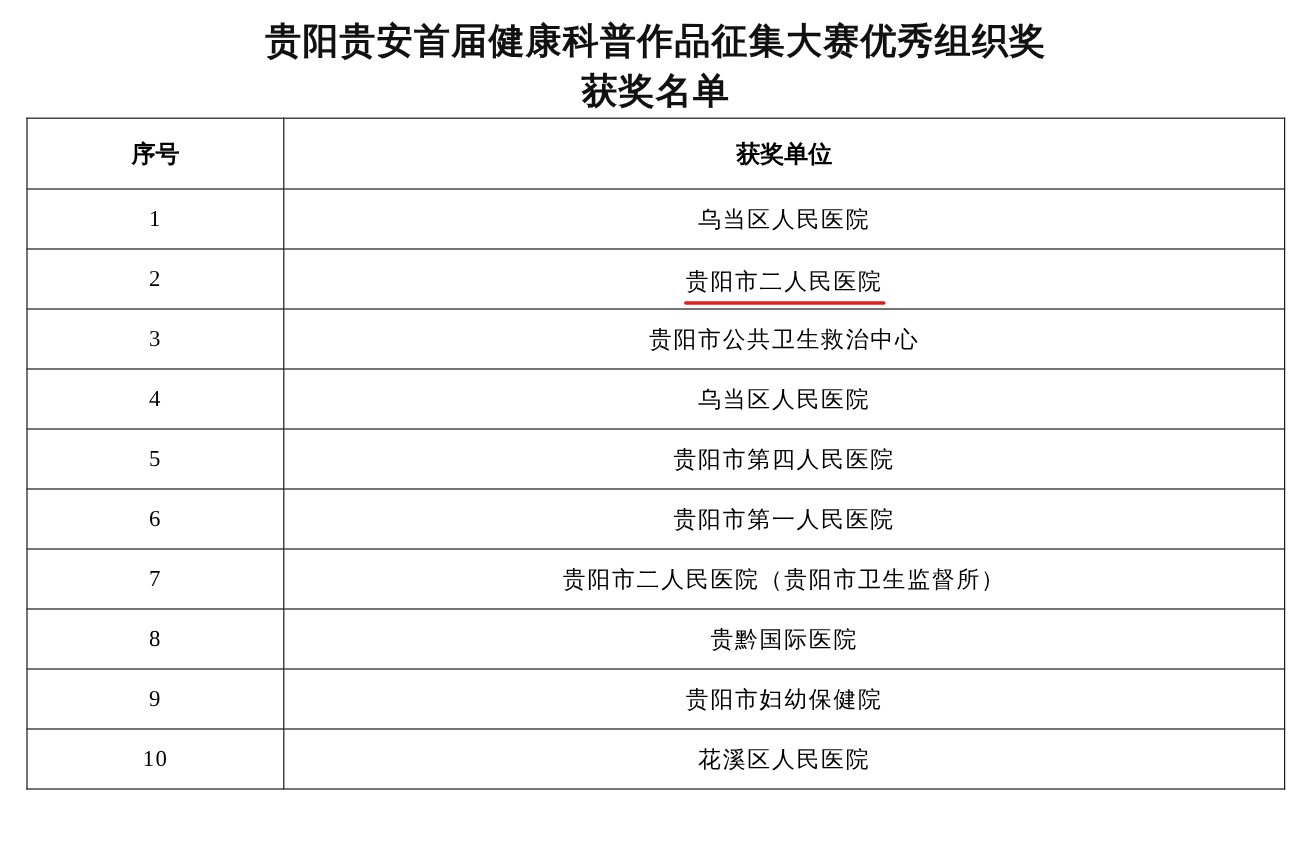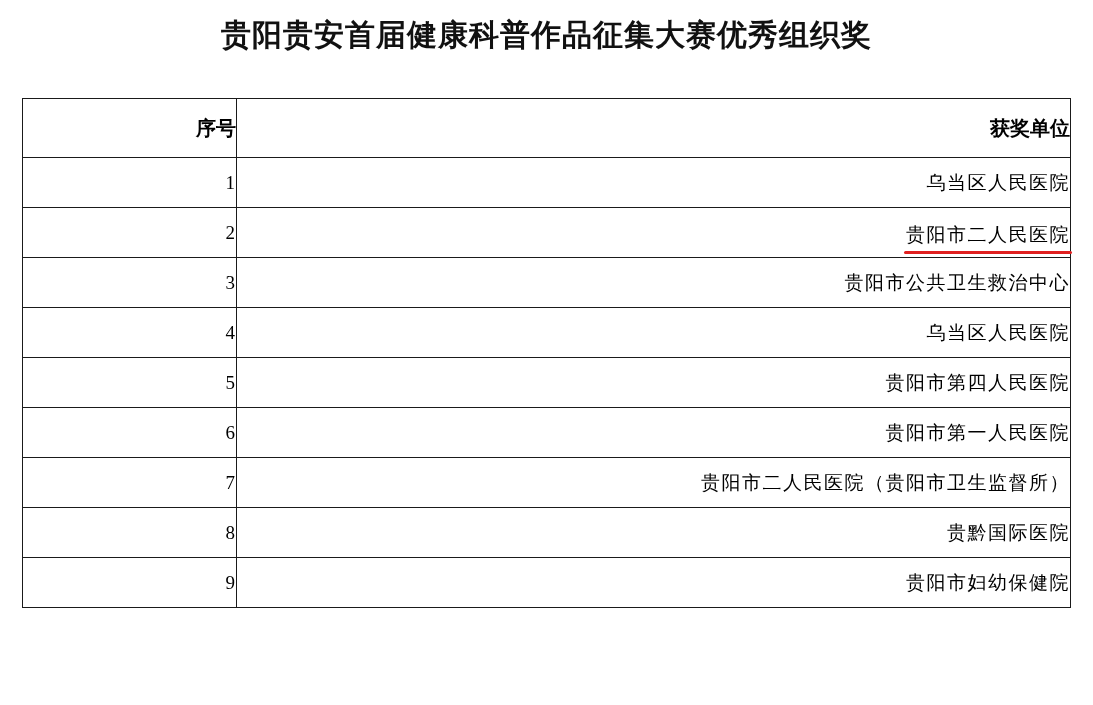--- a/index.html
+++ b/index.html
@@ -41,21 +41,21 @@
     width: 1048px;
   }
   table.award-table {
     width: 1048px;
     border-collapse: collapse;
     table-layout: fixed;
   }
   table.award-table td, table.award-table th {
     border: 1.5px solid #1a1a1a;
     height: 49px;
-    text-align: right;
+    text-align: center;
     vertical-align: middle;
     font-size: 19px;
     font-weight: normal;
     padding: 0;
   }
   table.award-table thead th {
     font-weight: bold;
     font-size: 20px;
     height: 58px;
   }
@@ -87,20 +87,21 @@
     border-radius: 2px;
   }
 </style>
 </head>
 <body>
 
 <div class="page">
 
   <div class="doc-title">
     <span>贵阳贵安首届健康科普作品征集大赛优秀组织奖</span>
+    <span class="line2">获奖名单</span>
   </div>
 
   <div class="table-wrap">
     <table class="award-table">
       <colgroup>
         <col class="col-index">
         <col class="col-unit">
       </colgroup>
       <thead>
         <tr>
@@ -138,17 +139,21 @@
           <td class="unit"><span>贵阳市二人民医院（贵阳市卫生监督所）</span></td>
         </tr>
         <tr>
           <td class="idx">8</td>
           <td class="unit"><span>贵黔国际医院</span></td>
         </tr>
         <tr>
           <td class="idx">9</td>
           <td class="unit"><span>贵阳市妇幼保健院</span></td>
         </tr>
+        <tr>
+          <td class="idx">10</td>
+          <td class="unit"><span>花溪区人民医院</span></td>
+        </tr>
       </tbody>
     </table>
   </div>
 
 </div>
 
 </body></html>

